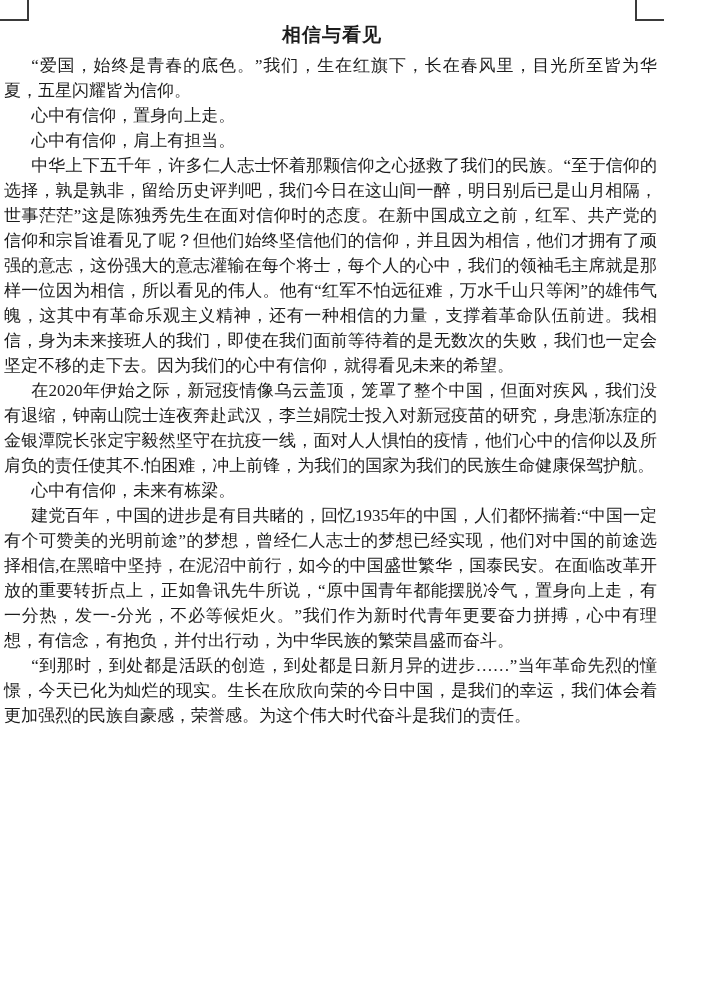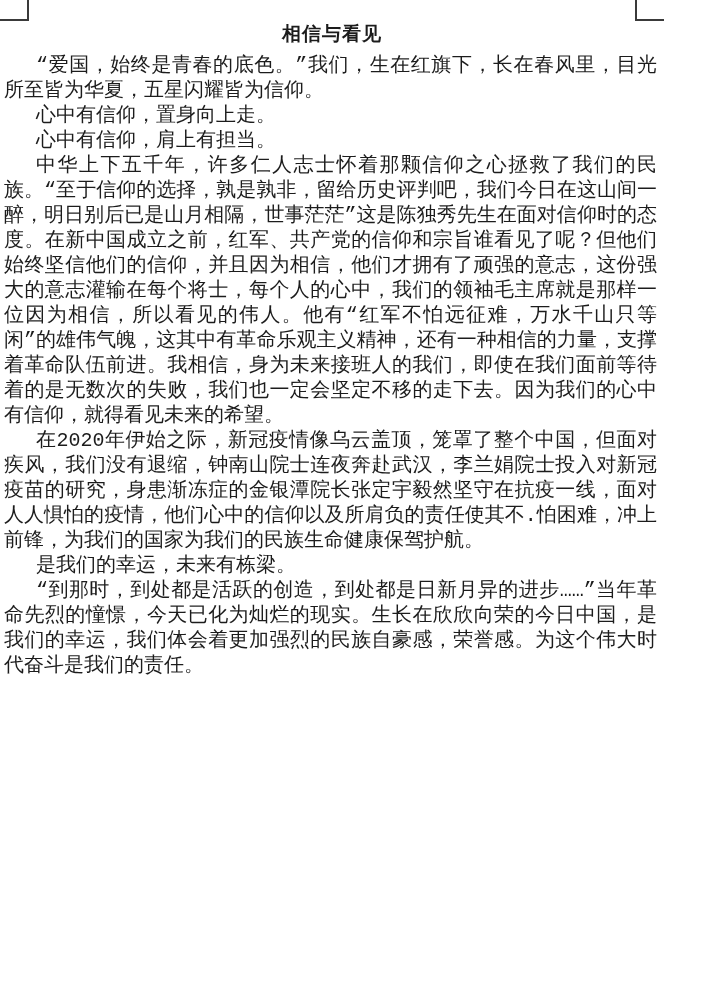--- a/index.html
+++ b/index.html
@@ -5,21 +5,21 @@
   html, body {
     margin: 0;
     padding: 0;
     background: #ffffff;
   }
   .page {
     position: relative;
     width: 664px;
     height: 991px;
     background: var(--page-bg, #ffffff);
-    font-family: Liberation Mono, monospace;
+    font-family: Liberation Serif, serif;
     color: var(--text-color, #1c1c1c);
     overflow: hidden;
     box-sizing: border-box;
   }
   .crop-mark {
     position: absolute;
     top: 0;
     width: 29px;
     height: 21px;
     box-sizing: border-box;
@@ -38,21 +38,21 @@
     margin: 0;
     padding-top: 24px;
     text-align: center;
     font-size: 19px;
     font-weight: bold;
     letter-spacing: 1px;
     line-height: 22px;
   }
   .essay-body {
     margin: 7px 7px 0 4px;
-    font-size: 20px;
+    font-size: 17px;
     line-height: 25px;
     text-align: justify;
     text-justify: inter-ideograph;
   }
   .para {
     margin: 0;
     text-indent: 1.6em;
   }
   .para.deep {
     text-indent: 3.3em;
@@ -64,16 +64,17 @@
 <div class="page">
   <div class="crop-mark tl"></div>
   <div class="crop-mark tr"></div>
   <h1 class="title">相信与看见</h1>
   <div class="essay-body">
       <p class="para">“爱国，始终是青春的底色。”我们，生在红旗下，长在春风里，目光所至皆为华夏，五星闪耀皆为信仰。</p>
       <p class="para">心中有信仰，置身向上走。</p>
       <p class="para">心中有信仰，肩上有担当。</p>
       <p class="para">中华上下五千年，许多仁人志士怀着那颗信仰之心拯救了我们的民族。“至于信仰的选择，孰是孰非，留给历史评判吧，我们今日在这山间一醉，明日别后已是山月相隔，世事茫茫”这是陈独秀先生在面对信仰时的态度。在新中国成立之前，红军、共产党的信仰和宗旨谁看见了呢？但他们始终坚信他们的信仰，并且因为相信，他们才拥有了顽强的意志，这份强大的意志灌输在每个将士，每个人的心中，我们的领袖毛主席就是那样一位因为相信，所以看见的伟人。他有“红军不怕远征难，万水千山只等闲”的雄伟气魄，这其中有革命乐观主义精神，还有一种相信的力量，支撑着革命队伍前进。我相信，身为未来接班人的我们，即使在我们面前等待着的是无数次的失败，我们也一定会坚定不移的走下去。因为我们的心中有信仰，就得看见未来的希望。</p>
       <p class="para">在2020年伊始之际，新冠疫情像乌云盖顶，笼罩了整个中国，但面对疾风，我们没有退缩，钟南山院士连夜奔赴武汉，李兰娟院士投入对新冠疫苗的研究，身患渐冻症的金银潭院长张定宇毅然坚守在抗疫一线，面对人人惧怕的疫情，他们心中的信仰以及所肩负的责任使其不.怕困难，冲上前锋，为我们的国家为我们的民族生命健康保驾护航。</p>
-      <p class="para">是我们的幸运，未来有栋梁。</p>
+      <p class="para">心中有信仰，未来有栋梁。</p>
+      <p class="para">建党百年，中国的进步是有目共睹的，回忆1935年的中国，人们都怀揣着:“中国一定有个可赞美的光明前途”的梦想，曾经仁人志士的梦想已经实现，他们对中国的前途选择相信,在黑暗中坚持，在泥沼中前行，如今的中国盛世繁华，国泰民安。在面临改革开放的重要转折点上，正如鲁讯先牛所说，“原中国青年都能摆脱冷气，置身向上走，有一分热，发一-分光，不必等候炬火。”我们作为新时代青年更要奋力拼搏，心中有理想，有信念，有抱负，并付出行动，为中华民族的繁荣昌盛而奋斗。</p>
       <p class="para">“到那时，到处都是活跃的创造，到处都是日新月异的进步……”当年革命先烈的憧憬，今天已化为灿烂的现实。生长在欣欣向荣的今日中国，是我们的幸运，我们体会着更加强烈的民族自豪感，荣誉感。为这个伟大时代奋斗是我们的责任。</p>
     </div>
 </div>
 
 </body></html>

